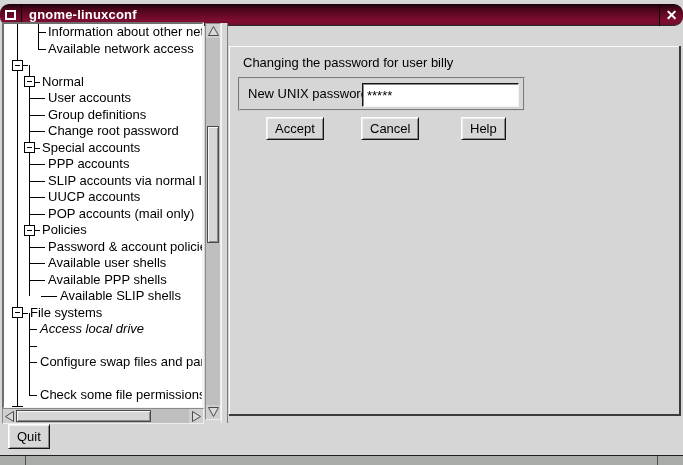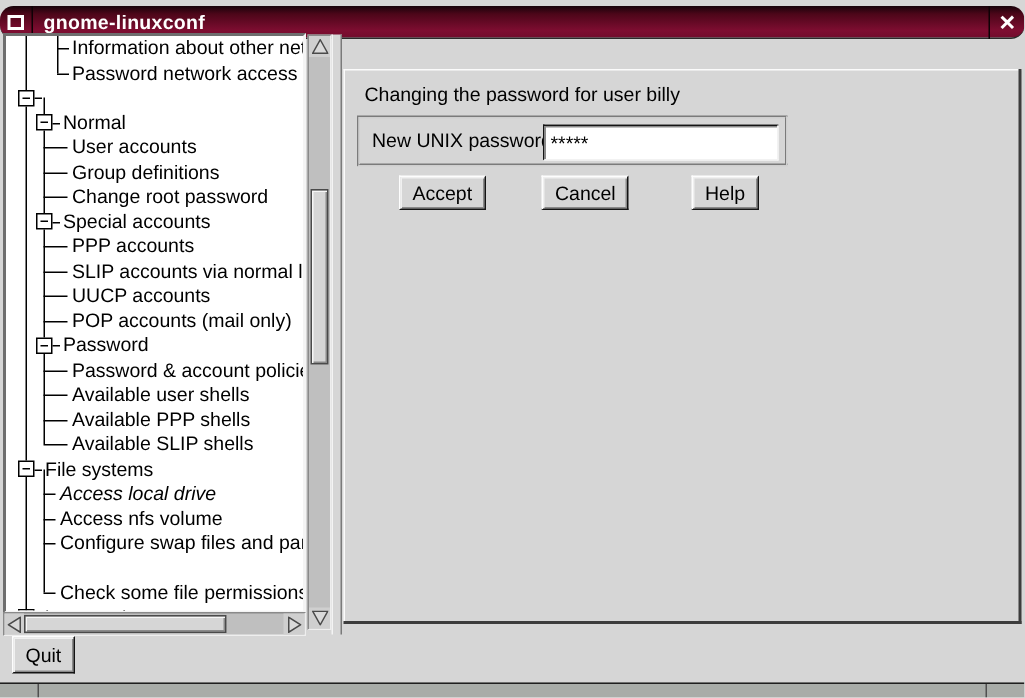--- a/index.html
+++ b/index.html
@@ -89,21 +89,21 @@
       <div class="trunk" style="left: 13px; top: 0px; height: 383px;"></div>
       <div class="trunk" style="left: 34px; top: 0px; height: 24.75px;"></div>
       <div class="trunk" style="left: 25px; top: 41.25px; height: 231px;"></div>
       <div class="trunk" style="left: 25px; top: 288.75px; height: 82.5px;"></div>
       <div class="trow" style="top: 0px;">
         <div class="stub" style="left: 34px; width: 8px; top: 8.25px;"></div>
         <span class="tlabel" style="left: 44px;">Information about other netw</span>
       </div>
       <div class="trow" style="top: 16.5px;">
         <div class="stub" style="left: 34px; width: 8px; top: 8.25px;"></div>
-        <span class="tlabel" style="left: 44px;">Password network access</span>
+        <span class="tlabel" style="left: 44px;">Available network access</span>
       </div>
       <div class="trow" style="top: 33px;">
         <div class="stub" style="left: 13px; width: 11px; top: 8.25px;"></div>
         <div class="texp" style="left: 8px; top: 2.75px;">
           <div class="minus"></div>
         </div>
       </div>
       <div class="trow" style="top: 49.5px;">
         <div class="stub" style="left: 25px; width: 11px; top: 8.25px;"></div>
         <div class="texp" style="left: 20px; top: 2.75px;">
@@ -144,52 +144,51 @@
       </div>
       <div class="trow" style="top: 181.5px;">
         <div class="stub" style="left: 25px; width: 16px; top: 8.25px;"></div>
         <span class="tlabel" style="left: 44px;">POP accounts (mail only)</span>
       </div>
       <div class="trow" style="top: 198px;">
         <div class="stub" style="left: 25px; width: 11px; top: 8.25px;"></div>
         <div class="texp" style="left: 20px; top: 2.75px;">
           <div class="minus"></div>
         </div>
-        <span class="tlabel" style="left: 38px;">Password</span>
+        <span class="tlabel" style="left: 38px;">Policies</span>
       </div>
       <div class="trow" style="top: 214.5px;">
         <div class="stub" style="left: 25px; width: 16px; top: 8.25px;"></div>
         <span class="tlabel" style="left: 44px;">Password &amp; account policie</span>
       </div>
       <div class="trow" style="top: 231px;">
         <div class="stub" style="left: 25px; width: 16px; top: 8.25px;"></div>
         <span class="tlabel" style="left: 44px;">Available user shells</span>
       </div>
       <div class="trow" style="top: 247.5px;">
         <div class="stub" style="left: 25px; width: 16px; top: 8.25px;"></div>
         <span class="tlabel" style="left: 44px;">Available PPP shells</span>
       </div>
-      <div class="trow" style="top: 264px;">
+      <div class="trow" style="top: 264px; margin-left: 12px;">
         <div class="stub" style="left: 25px; width: 16px; top: 8.25px;"></div>
         <span class="tlabel" style="left: 44px;">Available SLIP shells</span>
       </div>
       <div class="trow" style="top: 280.5px;">
         <div class="stub" style="left: 13px; width: 11px; top: 8.25px;"></div>
         <div class="texp" style="left: 8px; top: 2.75px;">
           <div class="minus"></div>
         </div>
         <span class="tlabel" style="left: 26px;">File systems</span>
       </div>
       <div class="trow" style="top: 297px;">
         <div class="stub" style="left: 25px; width: 8px; top: 8.25px;"></div>
         <span class="tlabel" style="left: 36px; font-style: italic;">Access local drive</span>
       </div>
       <div class="trow" style="top: 313.5px;">
         <div class="stub" style="left: 25px; width: 8px; top: 8.25px;"></div>
-        <span class="tlabel" style="left: 36px;">Access nfs volume</span>
       </div>
       <div class="trow" style="top: 330px;">
         <div class="stub" style="left: 25px; width: 8px; top: 8.25px;"></div>
         <span class="tlabel" style="left: 36px;">Configure swap files and parti</span>
       </div>
       <div class="trow" style="top: 363px;">
         <div class="stub" style="left: 25px; width: 8px; top: 8.25px;"></div>
         <span class="tlabel" style="left: 36px;">Check some file permissions</span>
       </div>
       <div class="trow" style="top: 379.5px;">

